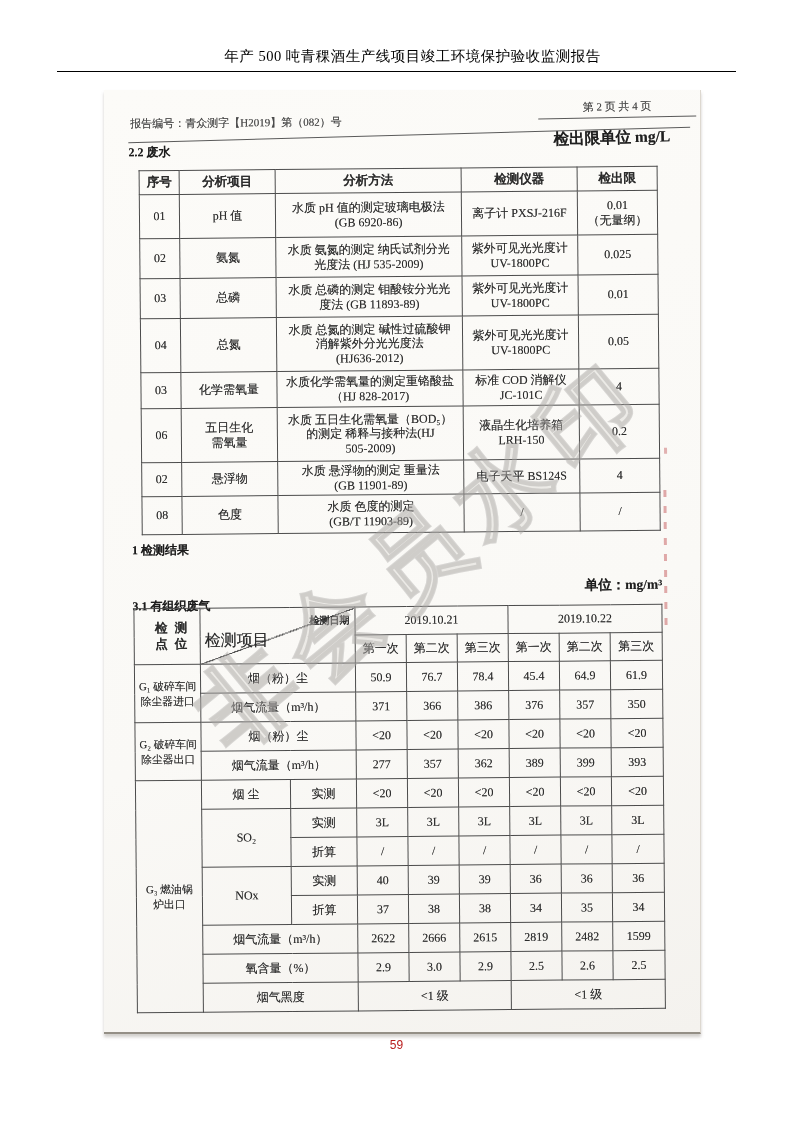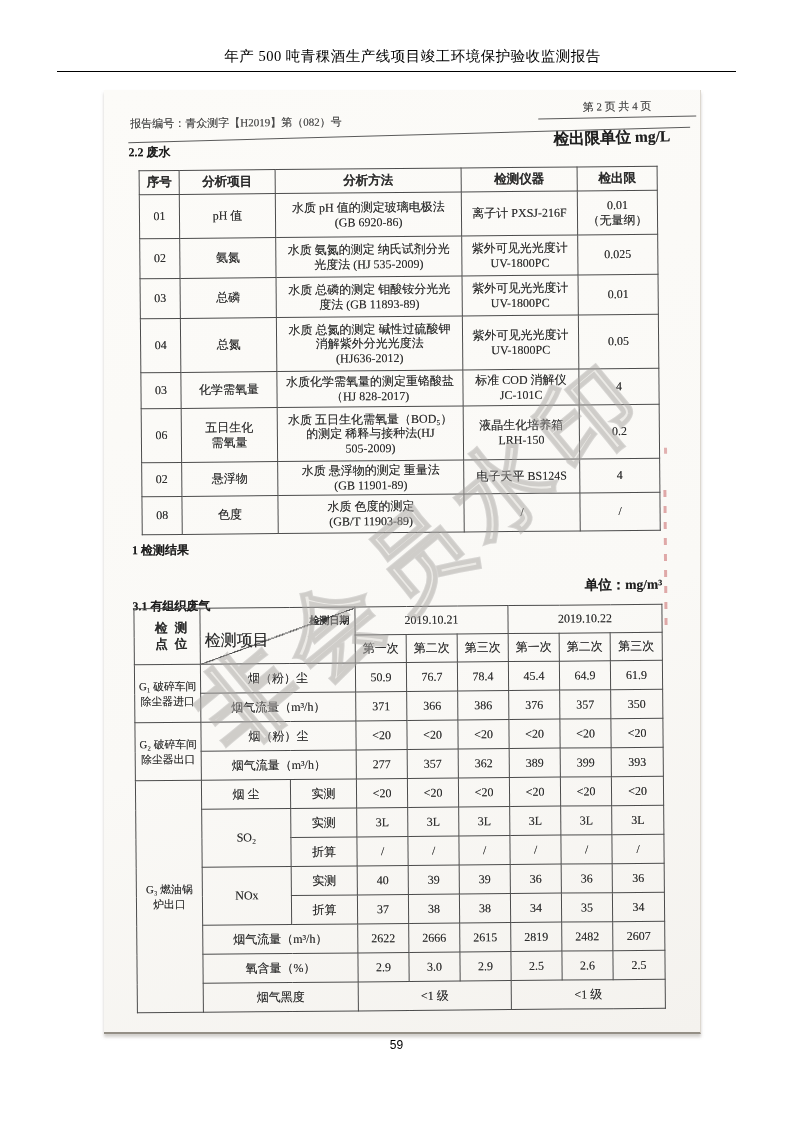--- a/index.html
+++ b/index.html
@@ -14,21 +14,21 @@
     text-align:center;font-size:14.5px;font-weight:400;color:#000;
     letter-spacing:0.5px;
     margin-left:16px;
   }
   .doc-rule{
     position:absolute;top:71px;left:57px;width:679px;height:0;
     border-top:1.6px solid #000;
   }
   .page-footer{
     position:absolute;top:1038px;left:0;width:100%;
-    text-align:center;font-size:12px;color:#000000;
+    text-align:center;font-size:12px;color:#b91c1c;
     font-family:"Liberation Sans","DejaVu Sans",sans-serif;
   }
   
   .sheet{
     position:absolute;left:104px;top:90px;width:596px;height:942px;
     background:linear-gradient(160deg,#fcfbf8 0%,#faf9f6 60%,#f4f2ee 100%);
     border-right:1px solid #ddd8d0;
     border-bottom:2px solid #948f86;
     box-shadow:0 3px 3px rgba(120,115,105,0.35);
   }
@@ -327,21 +327,21 @@
         <td class="scan-text">35</td>
         <td class="scan-text">34</td>
       </tr>
       <tr>
         <td class="itemcell scan-text" colspan="2">烟气流量（m³/h）</td>
         <td class="scan-text">2622</td>
         <td class="scan-text">2666</td>
         <td class="scan-text">2615</td>
         <td class="scan-text">2819</td>
         <td class="scan-text">2482</td>
-        <td class="scan-text">2607</td>
+        <td class="scan-text">1599</td>
       </tr>
       <tr>
         <td class="itemcell scan-text" colspan="2">氧含量（%）</td>
         <td class="scan-text">2.9</td>
         <td class="scan-text">3.0</td>
         <td class="scan-text">2.9</td>
         <td class="scan-text">2.5</td>
         <td class="scan-text">2.6</td>
         <td class="scan-text">2.5</td>
       </tr>

